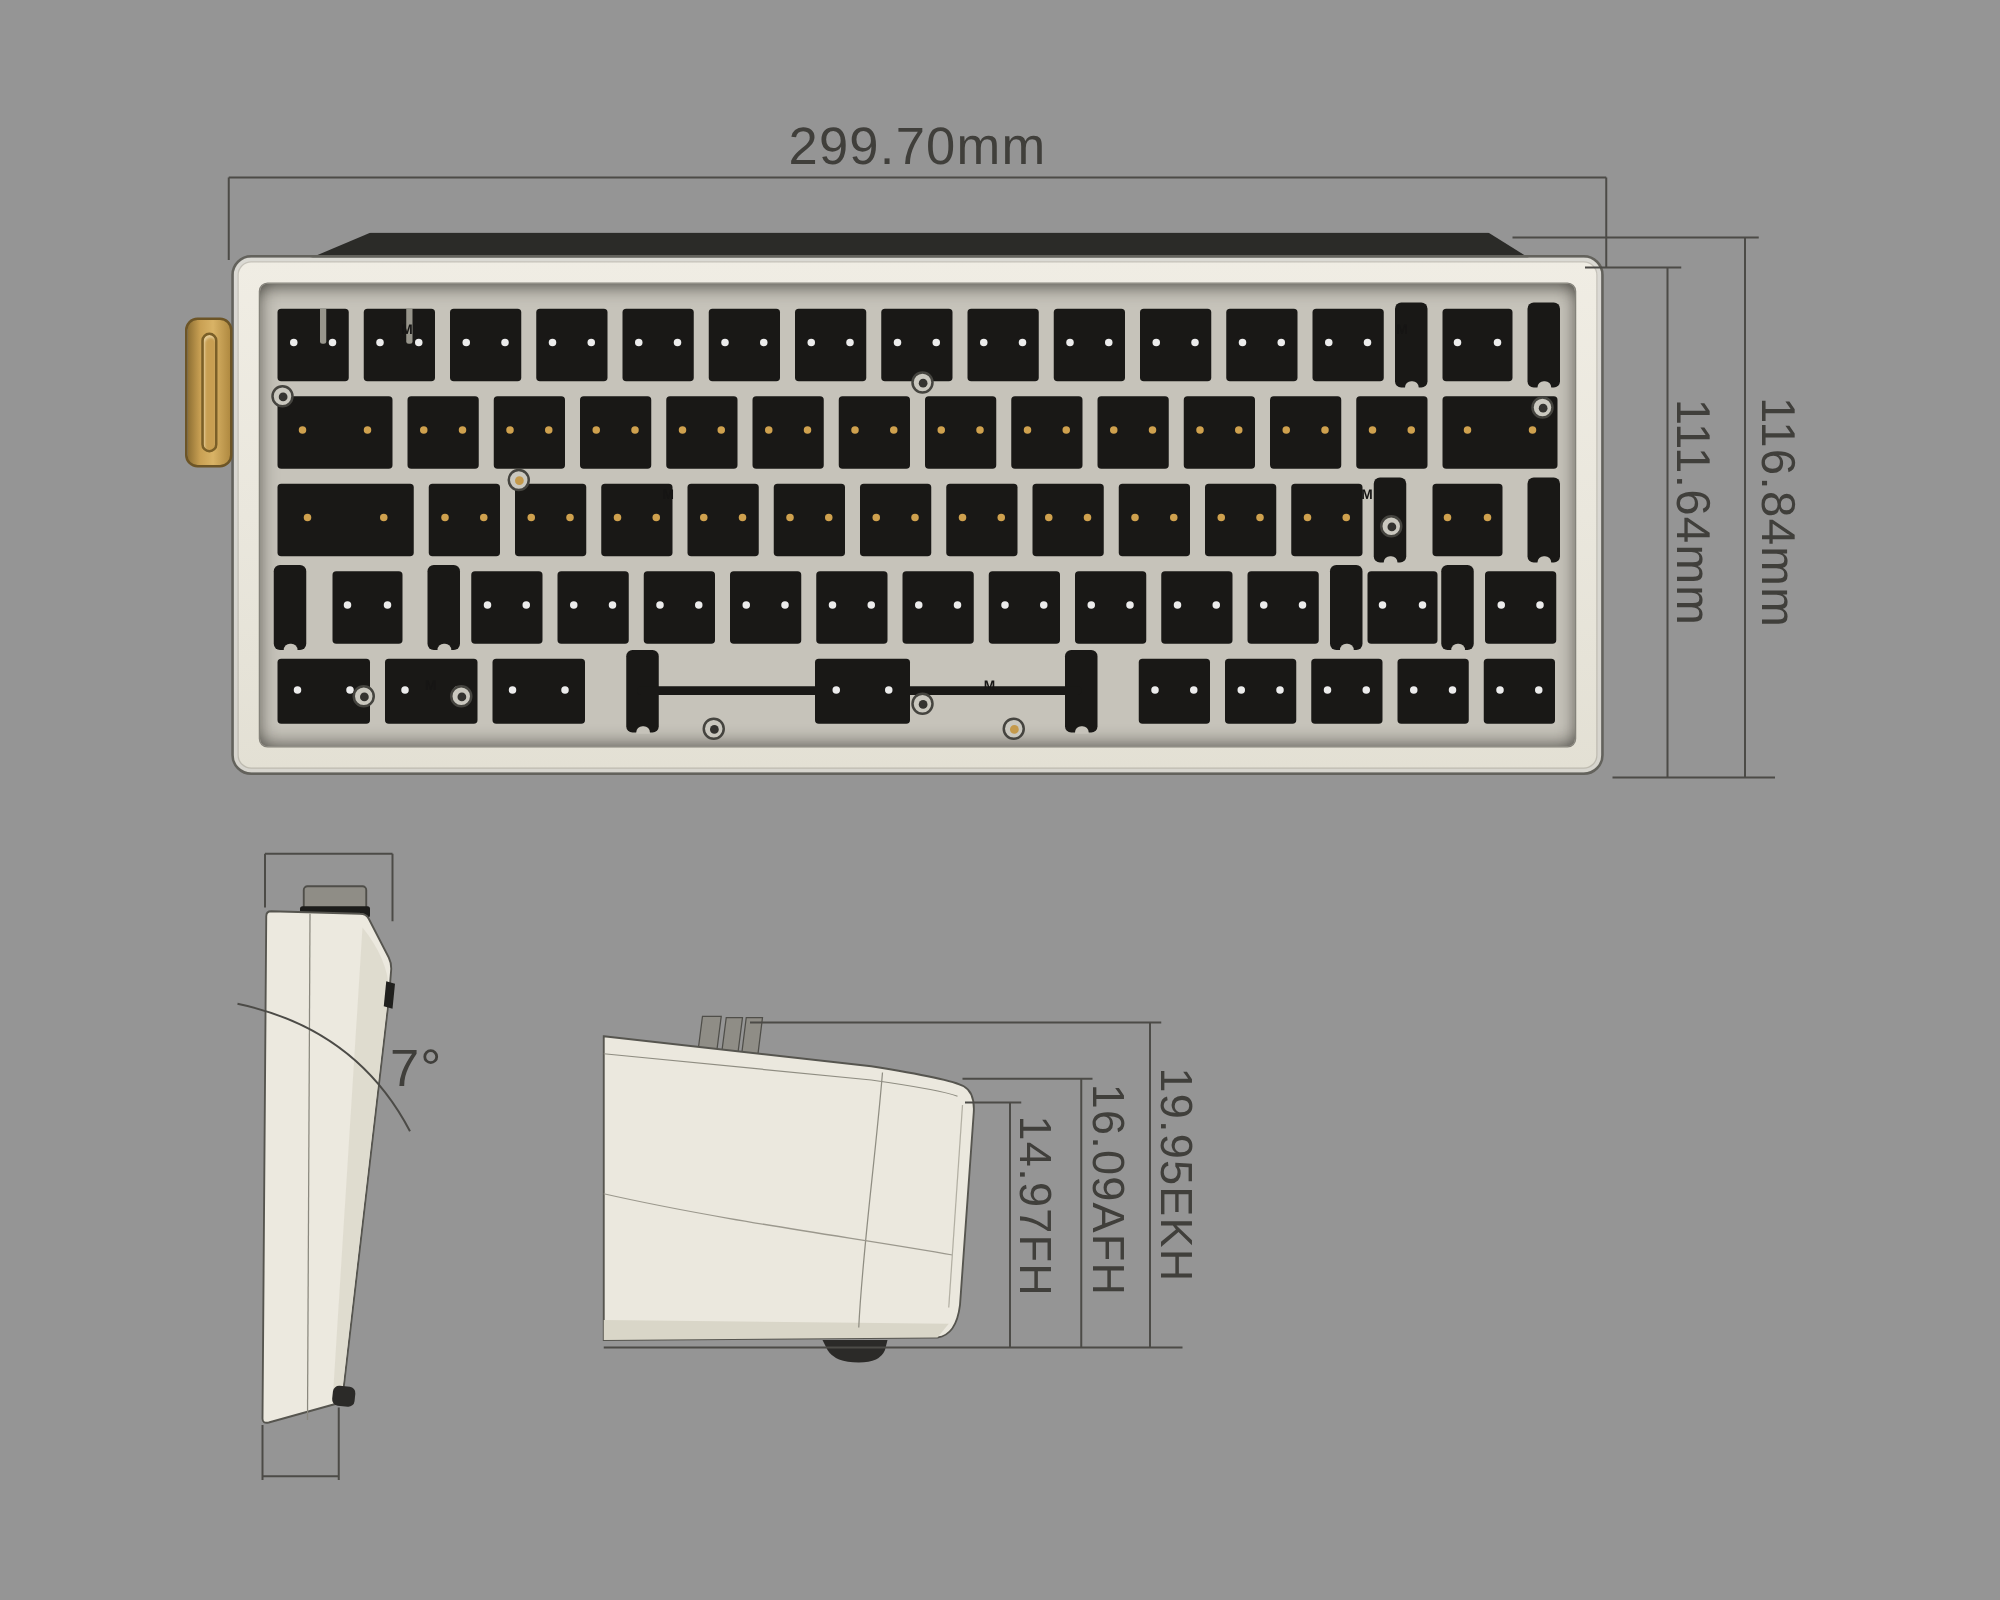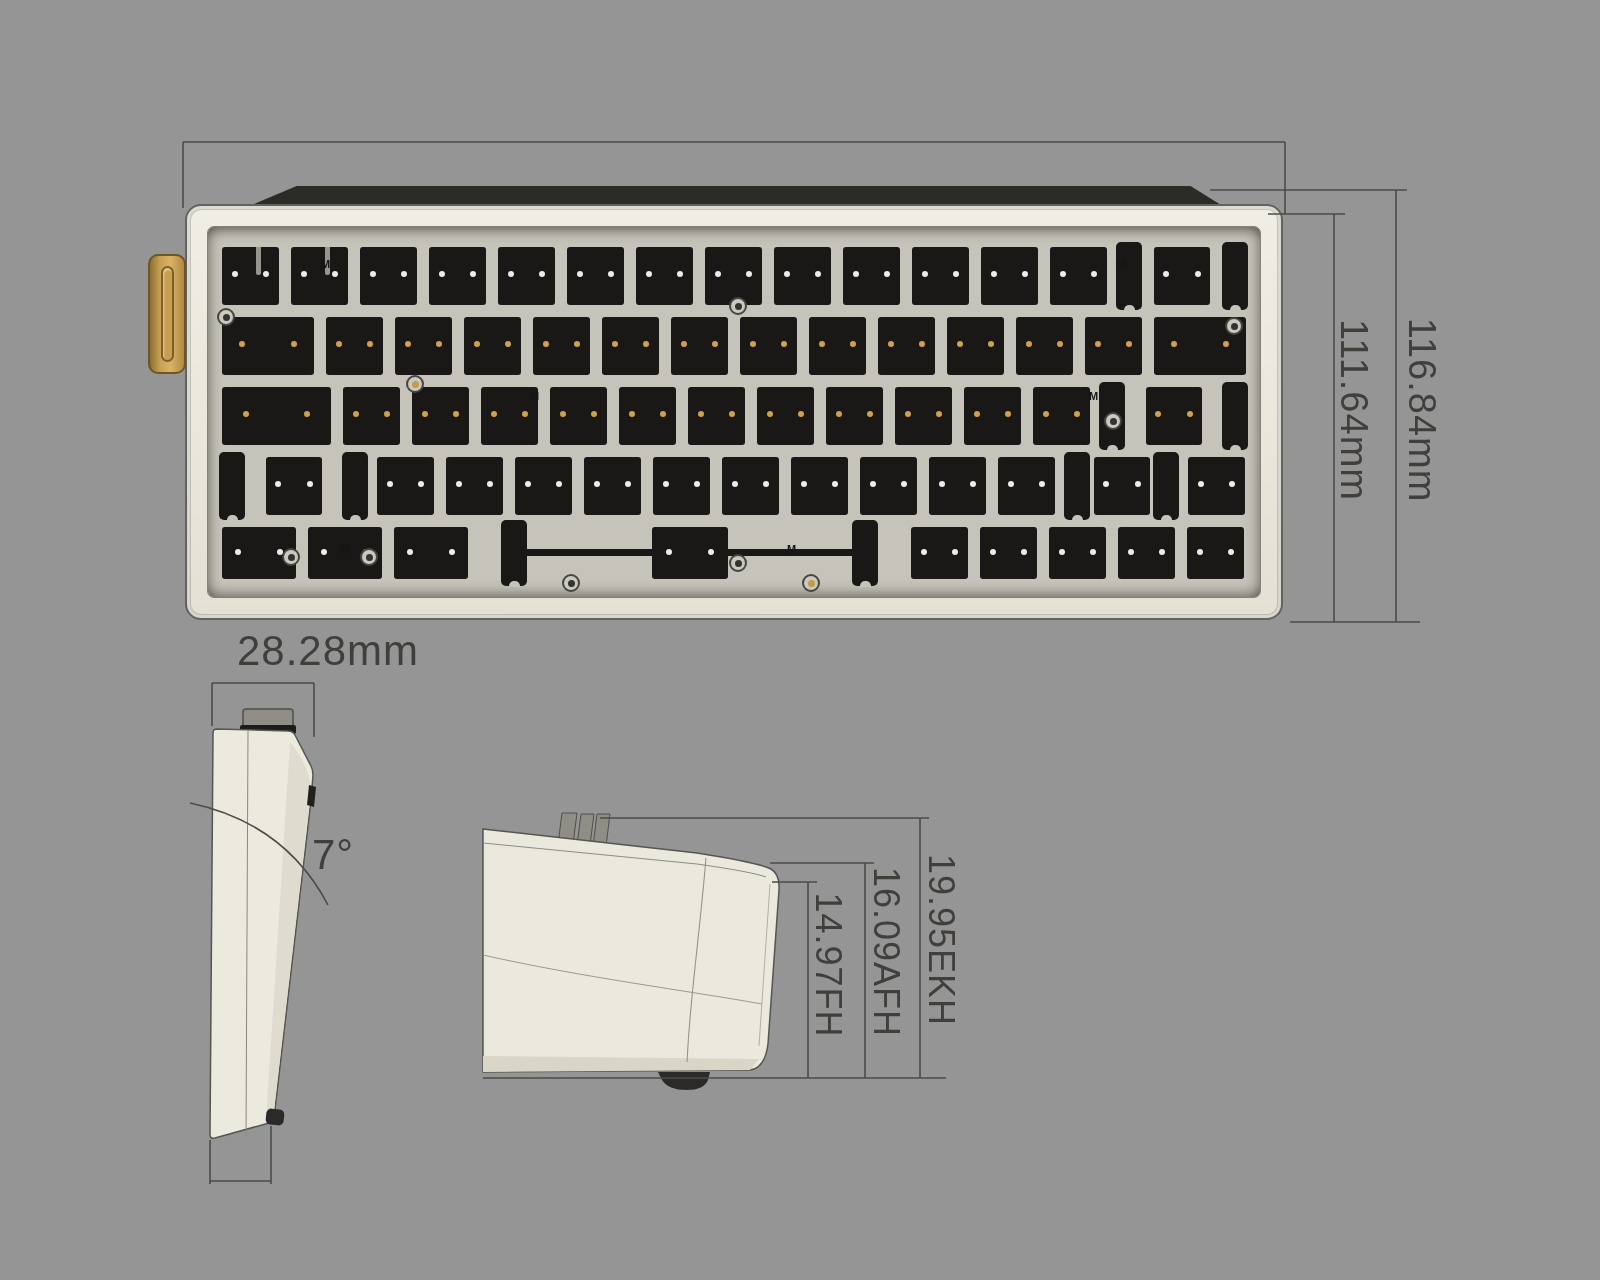--- a/index.html
+++ b/index.html
@@ -462,26 +462,26 @@
       <path d="M183,142 L183,208"></path>
       <path d="M1285,142 L1285,214"></path>
       <path d="M1334,214 L1334,622"></path>
       <path d="M1268,214 L1345,214"></path>
       <path d="M1396,190 L1396,622"></path>
       <path d="M1210,190 L1407,190"></path>
       <path d="M1290,622 L1420,622"></path>
     </g>
   </svg>
 
+  <div class="dim-label fs-lg" style="left:734px;top:117px;">299.70mm</div>
 
   <div class="dim-label rot fs-md" style="left:1353px;top:410px;">111.64mm</div>
 
   <div class="dim-label rot fs-md" style="left:1421px;top:410px;">116.84mm</div>
 
-  <div class="dim-label fs-lg" style="left:328px;top:651px;">28.28mm</div>
 
   <div class="dim-label fs-lg" style="left:333px;top:855px;">7°</div>
 
 
   <div class="dim-label rot fs-sm" style="left:828px;top:965px;">14.97FH</div>
 
   <div class="dim-label rot fs-sm" style="left:886px;top:952px;">16.09AFH</div>
 
   <div class="dim-label rot fs-sm" style="left:941px;top:940px;">19.95EKH</div>
 

